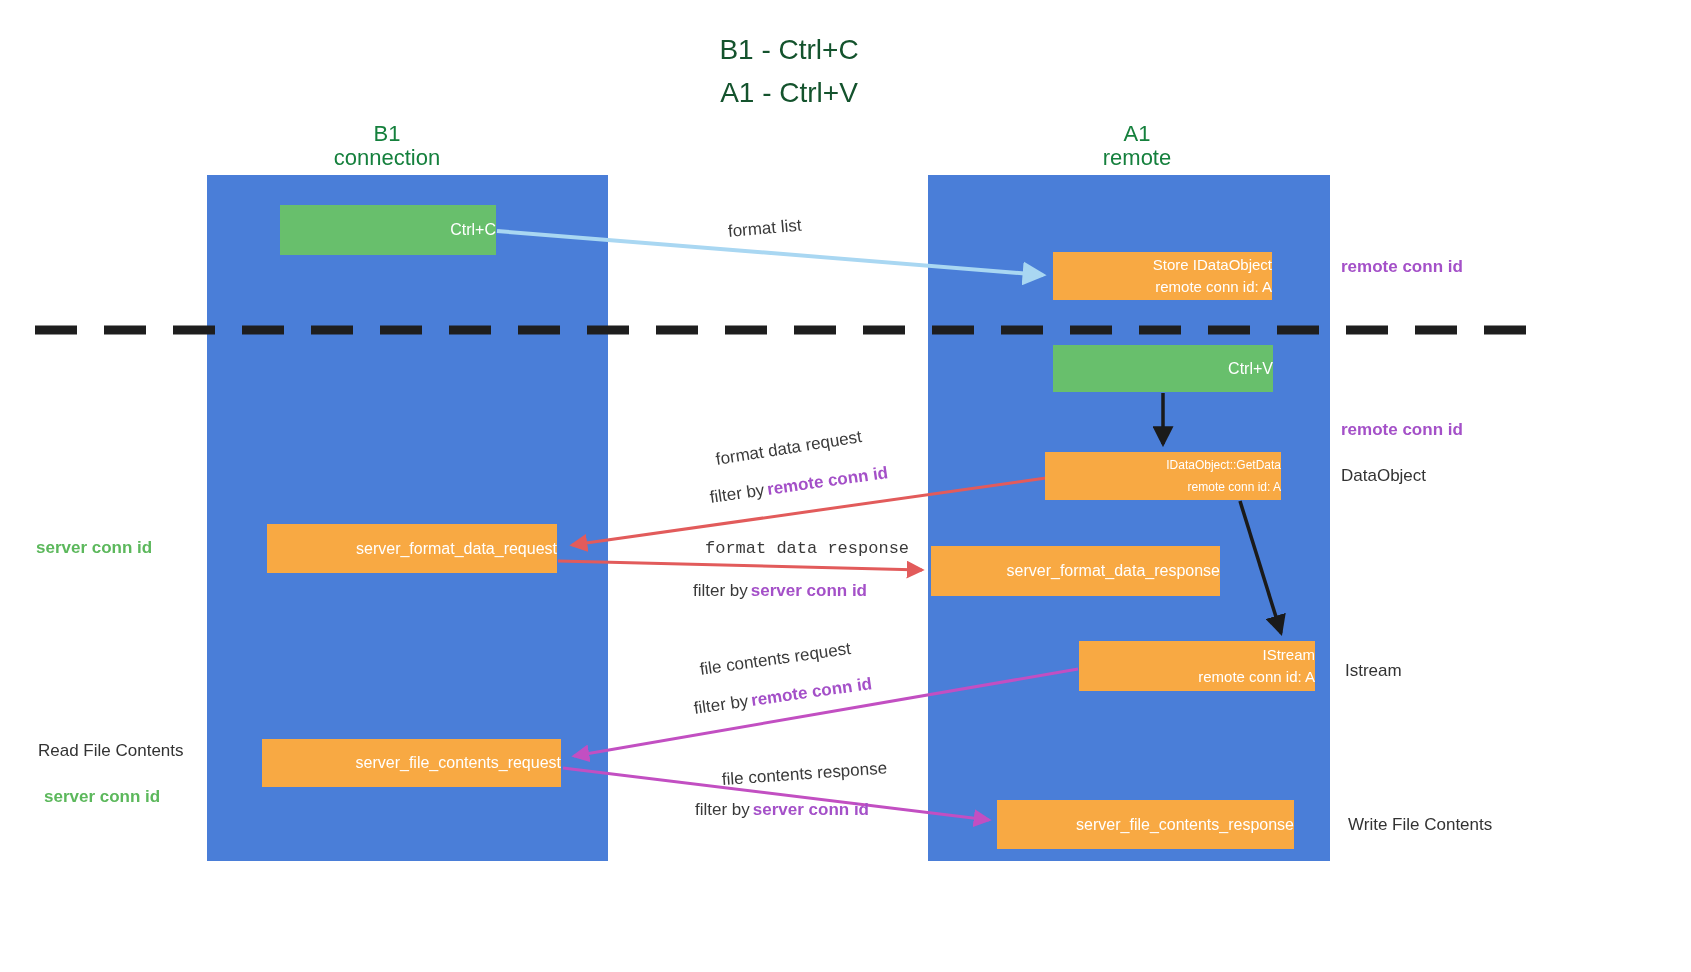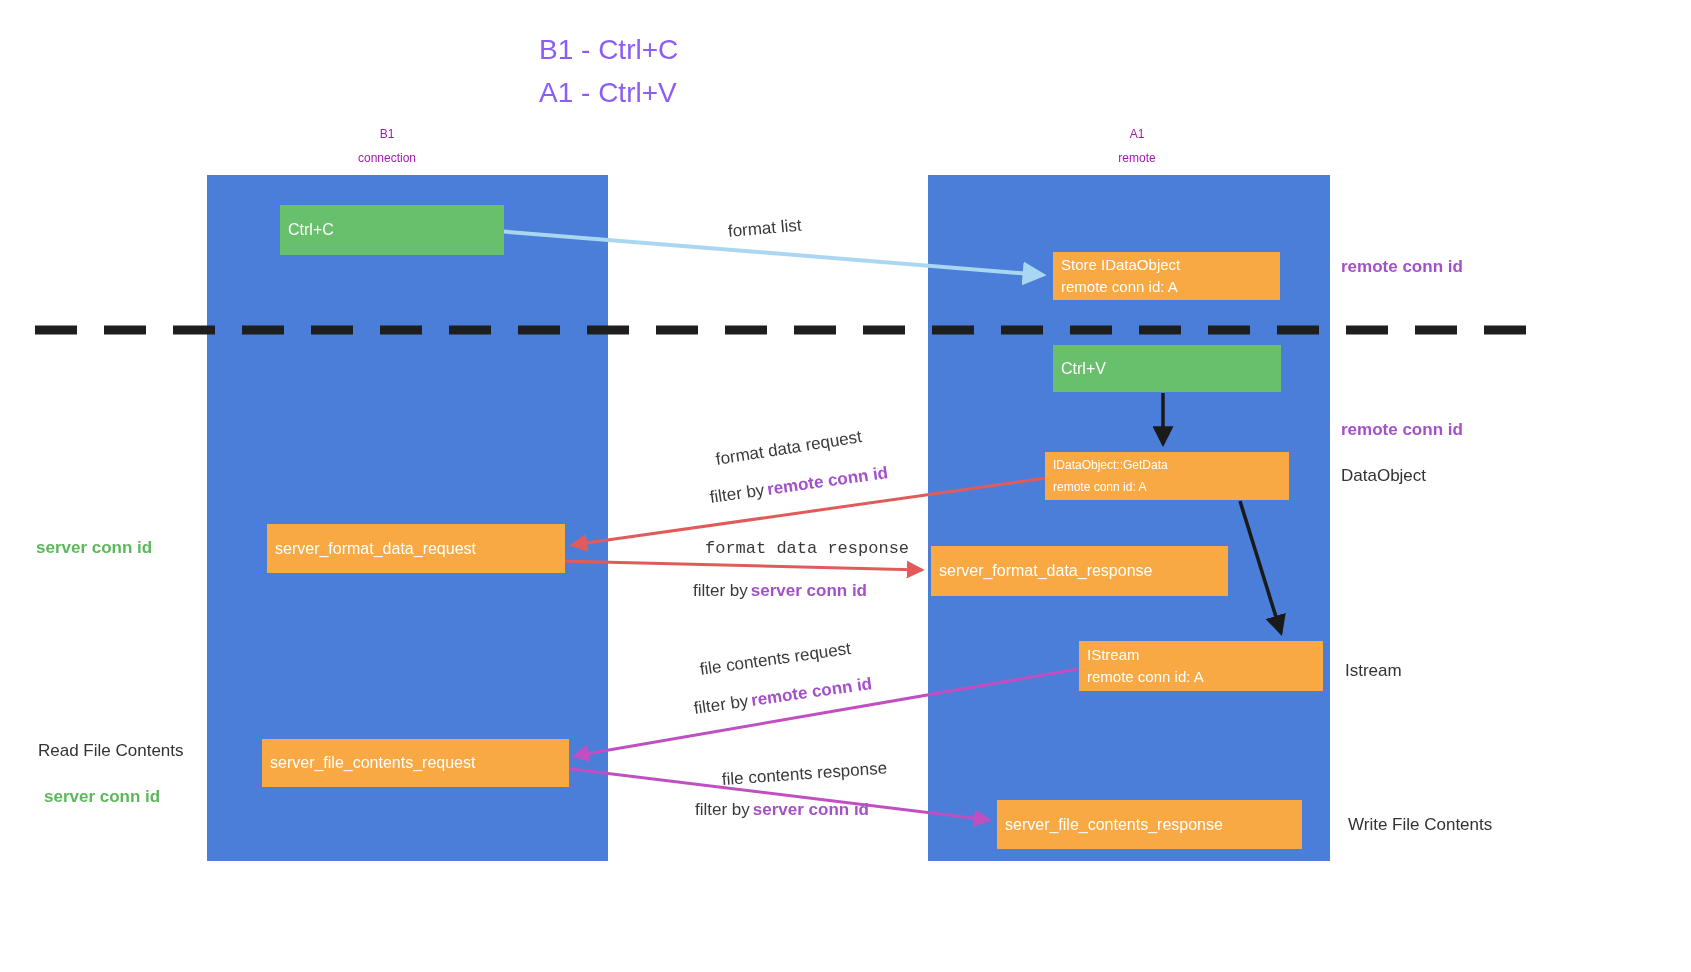--- a/index.html
+++ b/index.html
@@ -2,36 +2,36 @@
 <html><head>
 <meta charset="utf-8">
 <style>
   html,body { margin:0; padding:0; background:#fff; }
   .canvas {
     position:relative; width:1691px; height:972px; background:#ffffff;
     font-family:"Liberation Sans", sans-serif; overflow:hidden;
   }
   .title {
     position:absolute; left:539px; top:28px; width:500px;
-    font-size:28px; line-height:43px; color:#8b5cf6;
+    text-align:center; font-size:28px; line-height:43px; color:#14532d;
   }
   .lane-header {
     position:absolute; top:122px; width:400px; text-align:center;
-    font-size:12px; line-height:24px; color:#a21caf;
+    font-size:22px; line-height:24px; color:#15803d;
   }
   .lane-header.left { left:187px; }
   .lane-header.right { left:937px; }
   .lane { position:absolute; top:175px; height:686px; background:#4a7ed8; }
   .lane.left { left:207px; width:401px; }
   .lane.right { left:928px; width:402px; }
   .arrows { position:absolute; left:0; top:0; }
   .box {
-    position:absolute; display:flex; flex-direction:column; align-items:flex-start;
+    position:absolute; display:flex; flex-direction:column; align-items:flex-end;
     justify-content:center; color:#ffffff; font-size:16px; line-height:22px;
-    text-align:center; white-space:nowrap;padding-left:8px;
+    text-align:center; white-space:nowrap;
   }
   .box.green { background:#68bf6c; }
   .box.orange { background:#f8a943; }
   .elabel {
     position:absolute; font-size:17px; color:#3a3a3a; white-space:nowrap;
     transform-origin:left center;
   }
   .slabel { position:absolute; font-size:17px; color:#333333; white-space:nowrap; }
   .purple { color:#a450c8; font-weight:bold; }
   .greentext { color:#5cb85c; font-weight:bold; }

